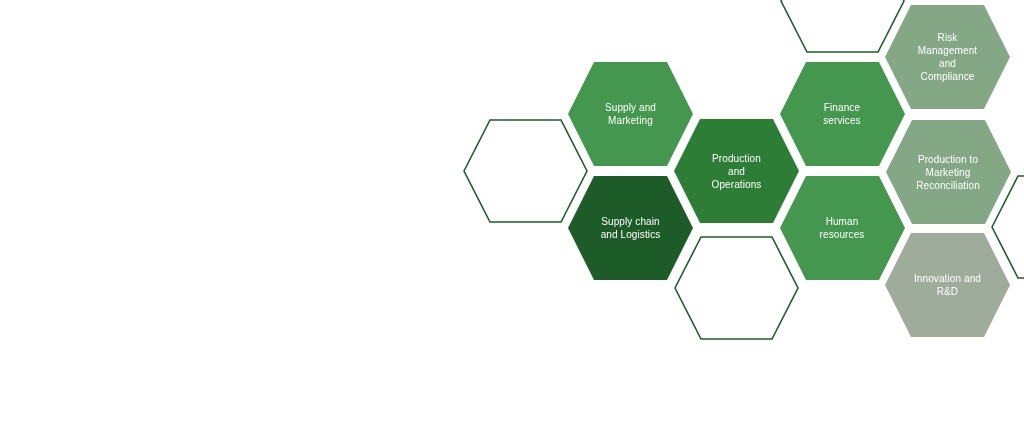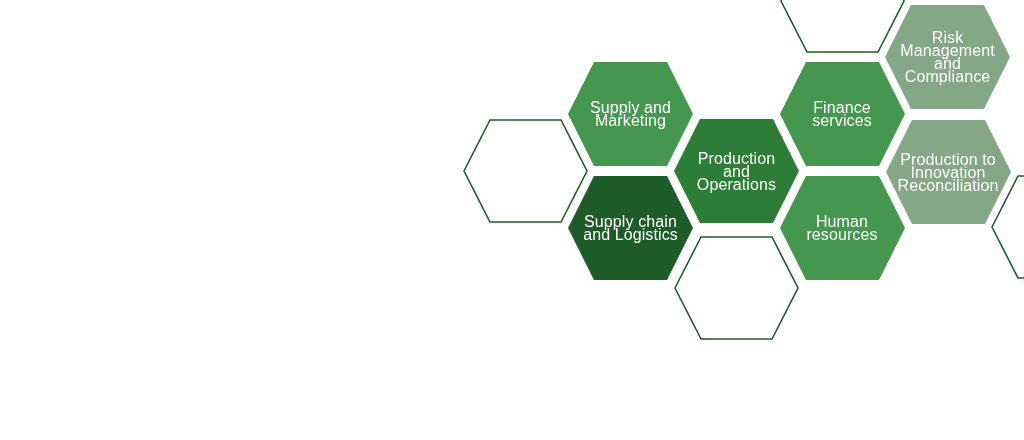--- a/index.html
+++ b/index.html
@@ -30,21 +30,21 @@
   }
   .hex-label {
     position: absolute;
     left: 0; top: 0;
     width: 100%; height: 100%;
     display: flex;
     align-items: center;
     justify-content: center;
     text-align: center;
     white-space: pre-line;
-    font-size: 16px;
+    font-size: 10px;
     line-height: 13px;
     letter-spacing: 0.1px;
     color: var(--hex-text, #ffffff);
   }
 </style>
 </head>
 <body style="background: rgb(255, 255, 255);">
 
 <div class="stage">
 
@@ -96,21 +96,21 @@
     <div class="hex-label">Production
 and
 Operations</div>
   </div>
 
   <div class="hex" style="left:885.5px; top:120px">
     <svg class="hex-shape" viewBox="0 0 125 104" preserveAspectRatio="none">
       <polygon points="0,52 26,0 99,0 125,52 99,104 26,104" fill="#84a886"></polygon>
     </svg>
     <div class="hex-label">Production to
-Innovation
+Marketing
 Reconciliation</div>
   </div>
 
   <div class="hex" style="left:568px; top:176px">
     <svg class="hex-shape" viewBox="0 0 125 104" preserveAspectRatio="none">
       <polygon points="0,52 26,0 99,0 125,52 99,104 26,104" fill="#1d5c28"></polygon>
     </svg>
     <div class="hex-label">Supply chain
 and Logistics</div>
   </div>
@@ -130,14 +130,21 @@
     <div class="hex-label"></div>
   </div>
 
   <div class="hex" style="left:673.5px; top:236px">
     <svg class="hex-shape" viewBox="0 0 125 104" preserveAspectRatio="none">
       <polygon points="1,52 27,1 98,1 124,52 98,103 27,103" fill="#ffffff" stroke="#1e5c2b" stroke-width="1.6"></polygon>
     </svg>
     <div class="hex-label"></div>
   </div>
 
+  <div class="hex" style="left:885px; top:233px">
+    <svg class="hex-shape" viewBox="0 0 125 104" preserveAspectRatio="none">
+      <polygon points="0,52 26,0 99,0 125,52 99,104 26,104" fill="#9fac9b"></polygon>
+    </svg>
+    <div class="hex-label">Innovation and
+R&amp;D</div>
+  </div>
 
 </div>
 
 </body></html>

